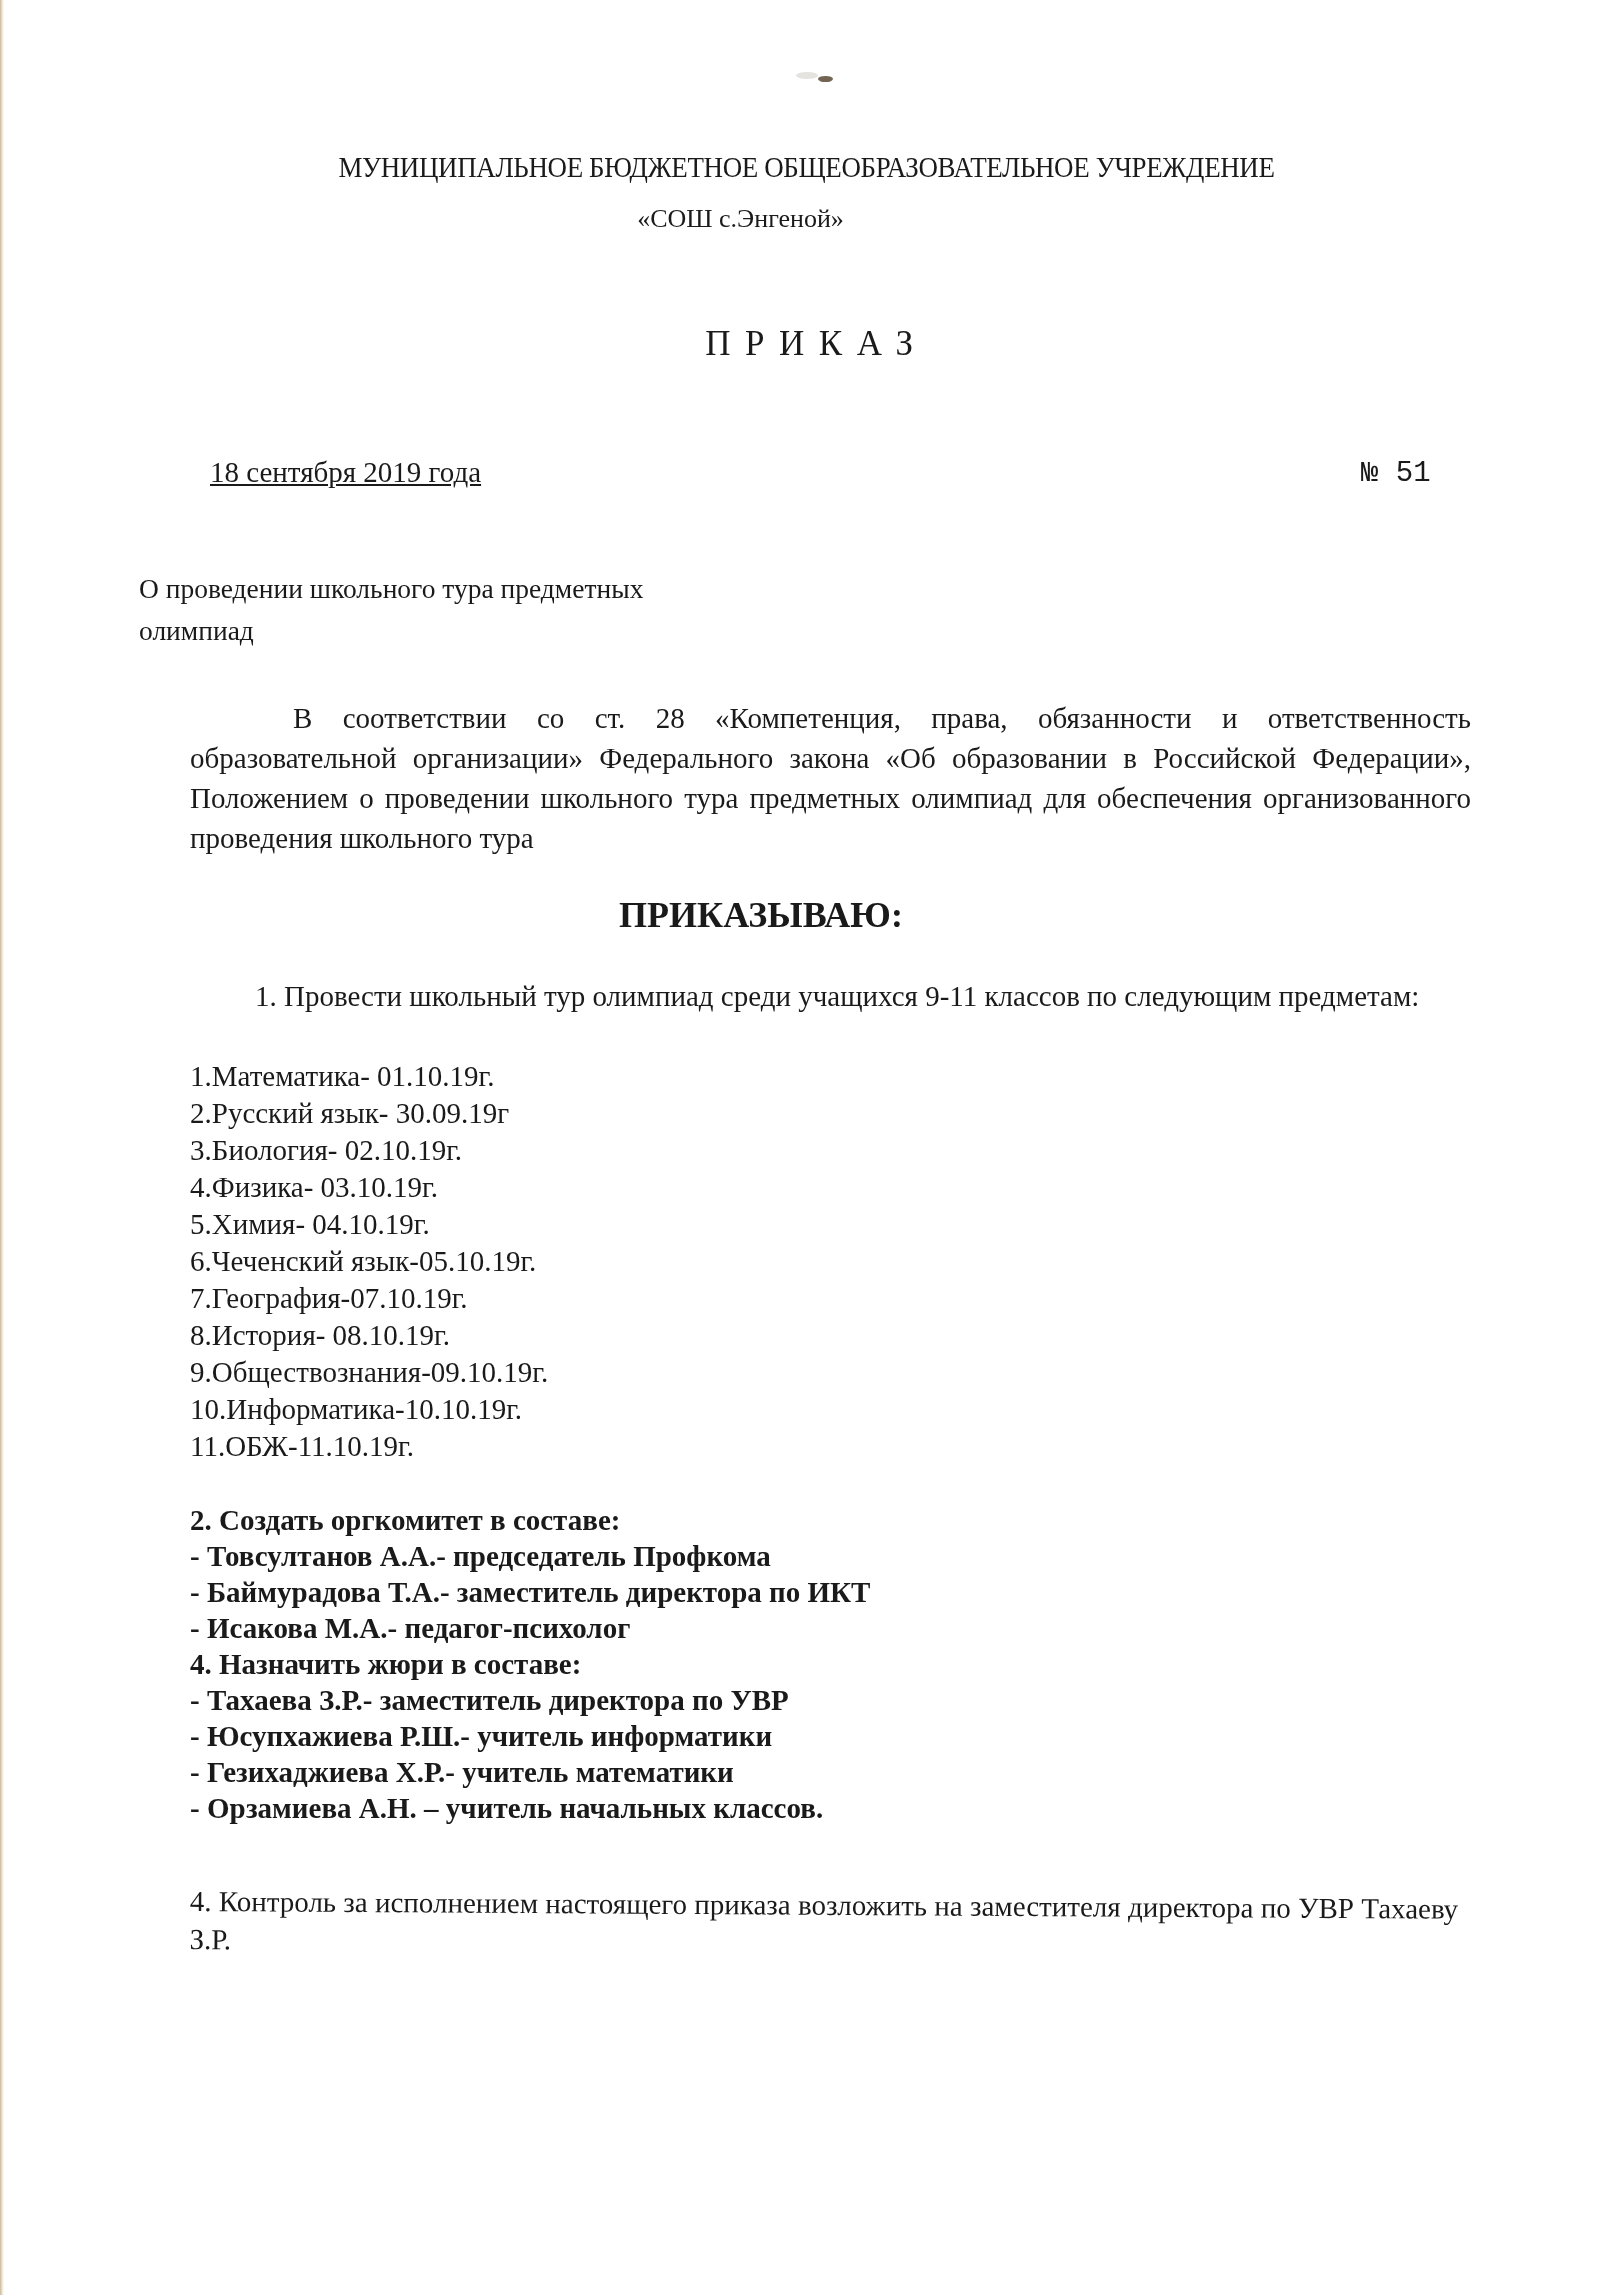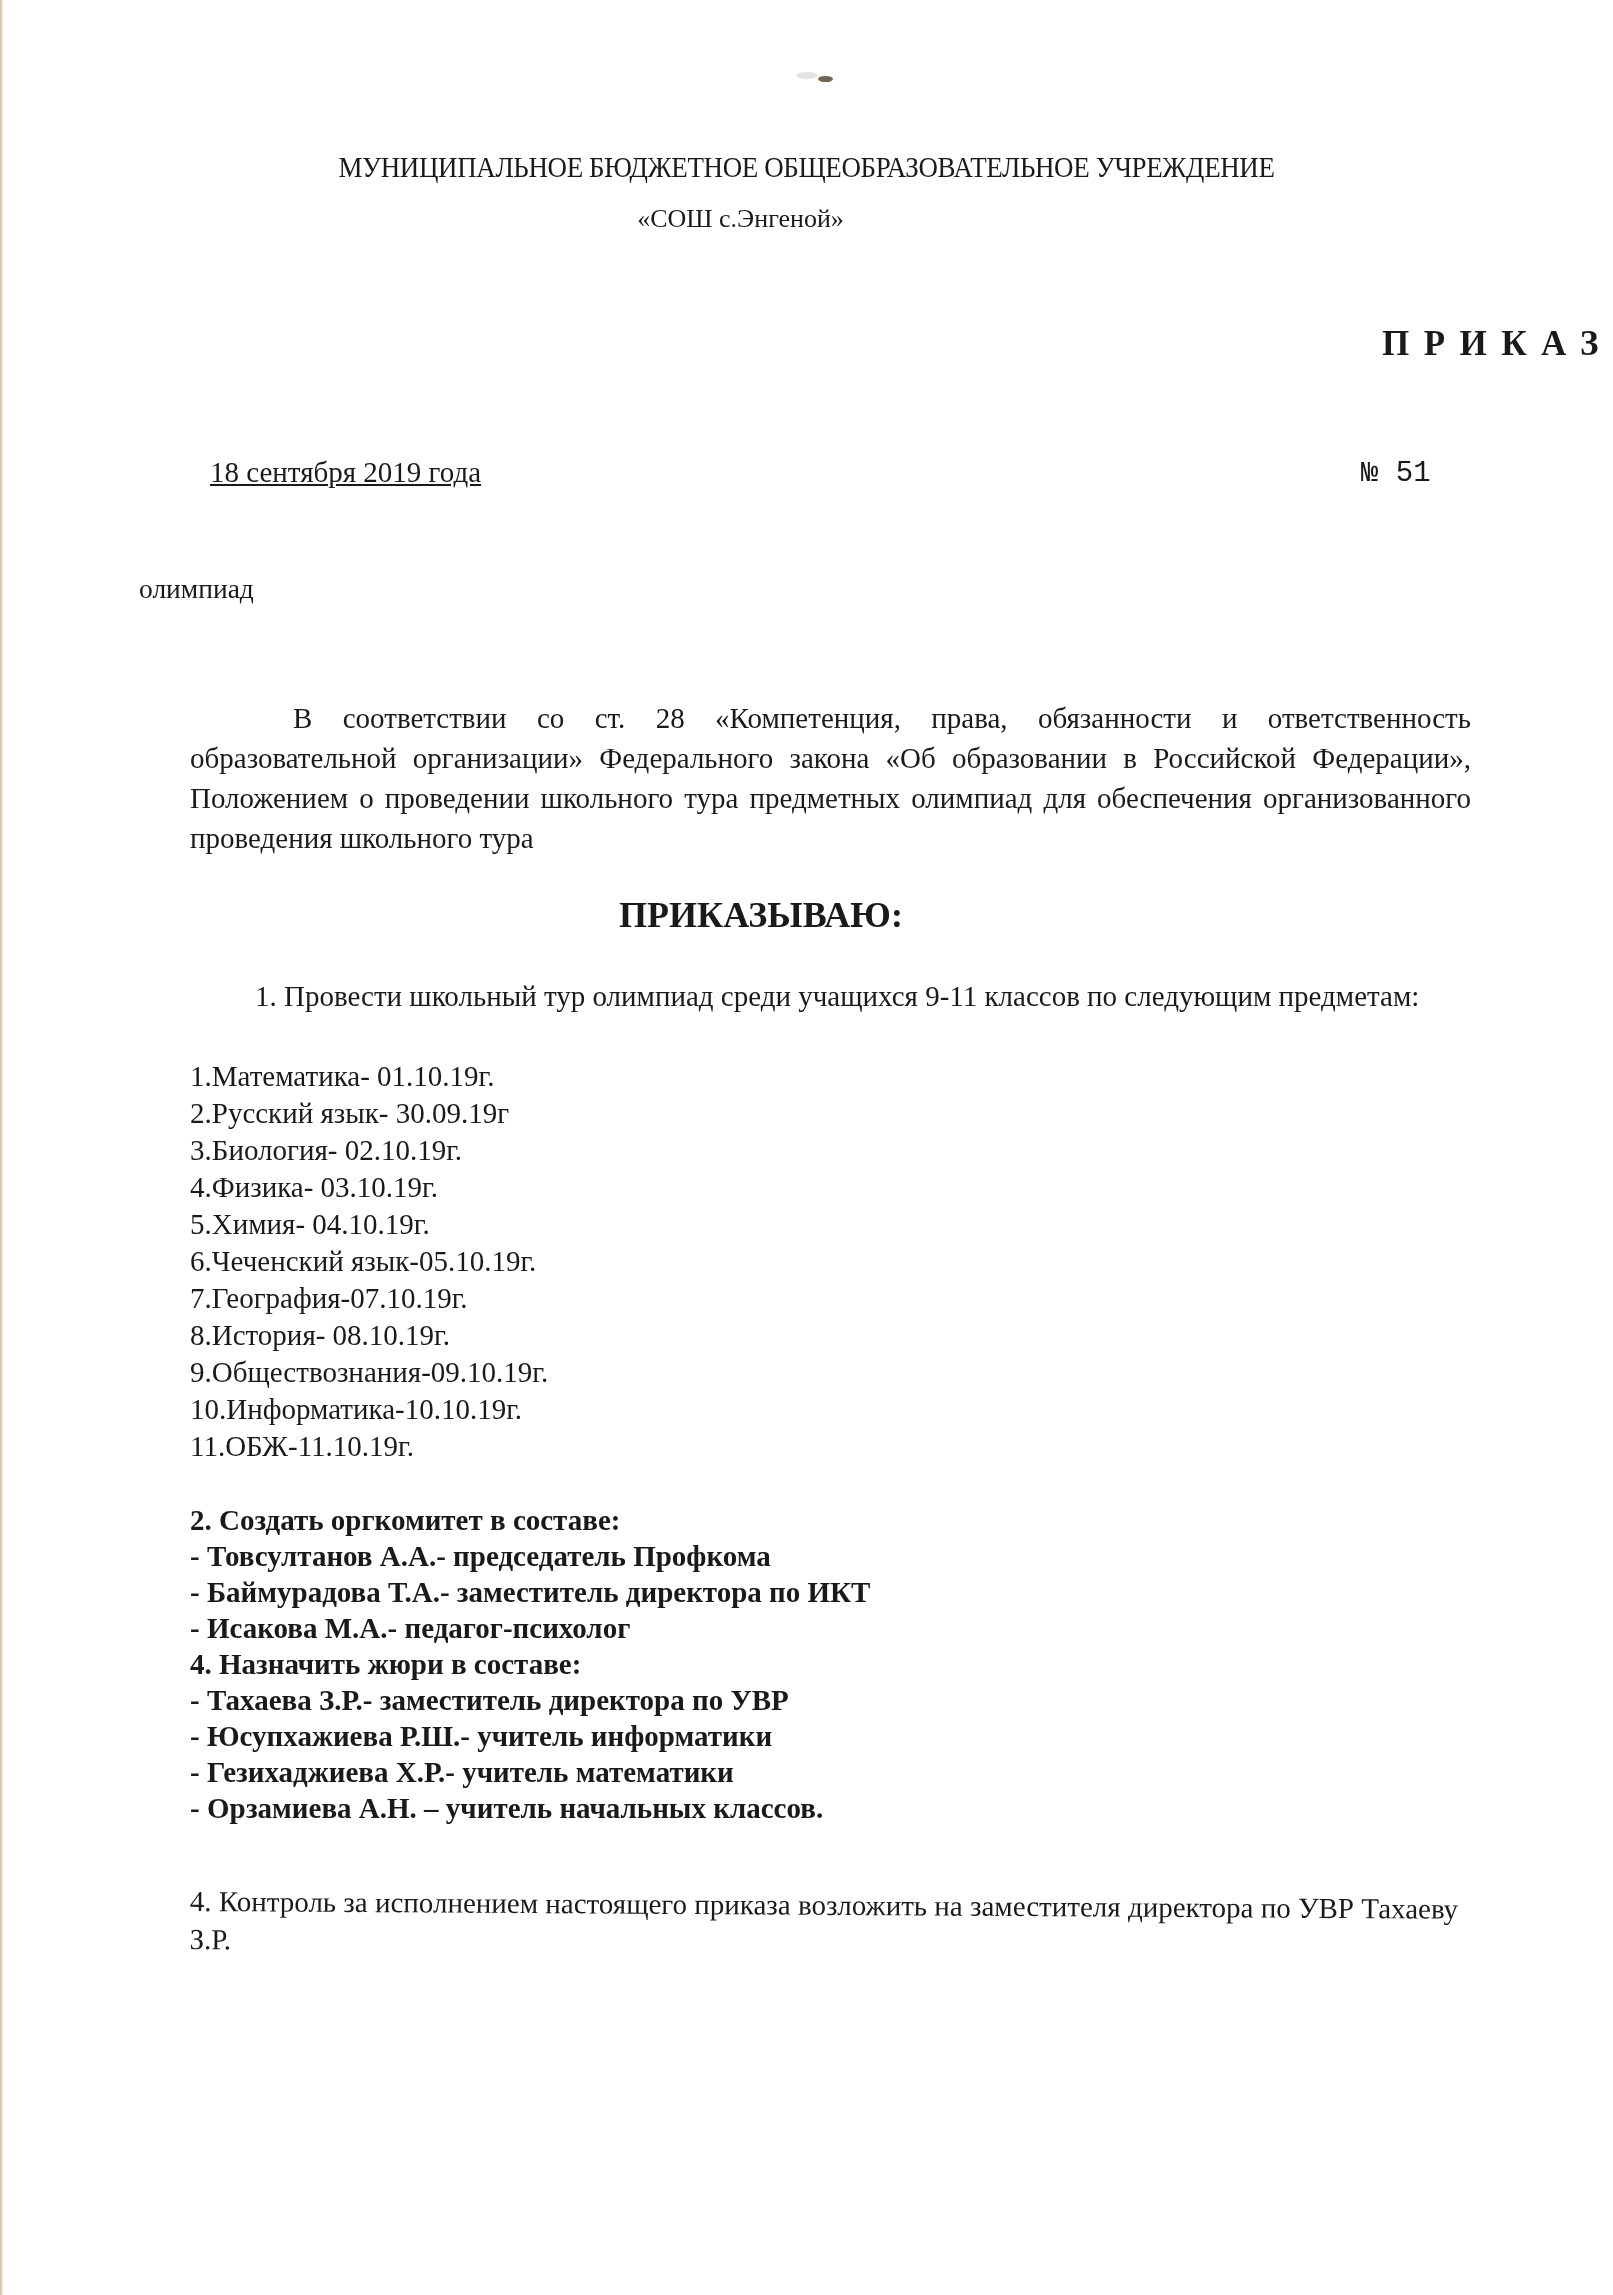--- a/index.html
+++ b/index.html
@@ -46,23 +46,23 @@
       transform: scaleX(0.93);
       transform-origin: center;
     }
     .org-sub {
       left: 0; width: 1481px; top: 204px;
       text-align: center;
       font-size: 26px;
     }
     .doc-type {
       left: 0; width: 1613px; top: 324px;
-      text-align: right;
+      text-align: center;
       font-size: 35px;
-      font-weight: bold;
+      font-weight: normal;
       letter-spacing: 14.5px;
       padding-left: 20px;
       box-sizing: border-box;
     }
     .doc-date {
       left: 210px; top: 456px;
       font-size: 29px;
       text-decoration: underline;
     }
     .doc-number {
@@ -134,20 +134,21 @@
 <div class="speck"></div>
 
 <div class="abs org-name">МУНИЦИПАЛЬНОЕ БЮДЖЕТНОЕ ОБЩЕОБРАЗОВАТЕЛЬНОЕ УЧРЕЖДЕНИЕ</div>
 <div class="abs org-sub">«СОШ с.Энгеной»</div>
 <div class="abs doc-type">ПРИКАЗ</div>
 
 <div class="abs doc-date">18 сентября 2019 года</div>
 <div class="abs doc-number">№  51</div>
 
 <div class="abs subject">
+  <div>О проведении школьного тура предметных</div>
   <div>олимпиад</div>
 </div>
 
 <div class="abs preamble">
   <p>В соответствии со ст. 28 «Компетенция, права, обязанности и ответственность образовательной организации» Федерального закона «Об образовании в Российской Федерации», Положением о проведении школьного тура предметных олимпиад для обеспечения организованного проведения школьного тура</p>
 </div>
 
 <div class="abs order-word">ПРИКАЗЫВАЮ:</div>
 
 <div class="abs item1">1. Провести школьный тур олимпиад среди учащихся 9-11 классов по следующим предметам:</div>

